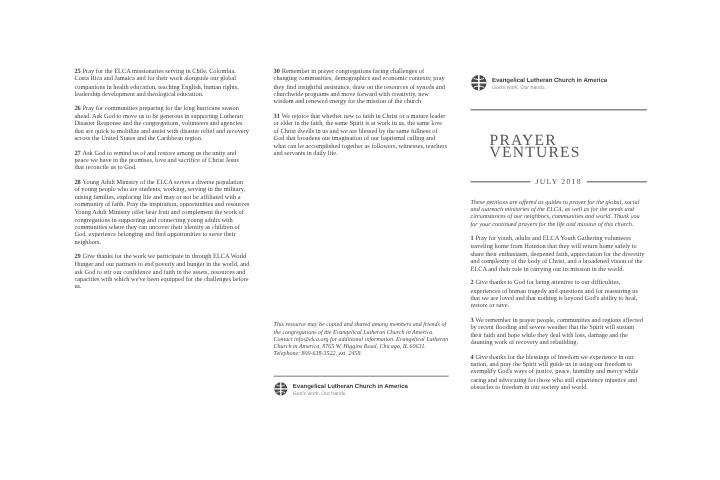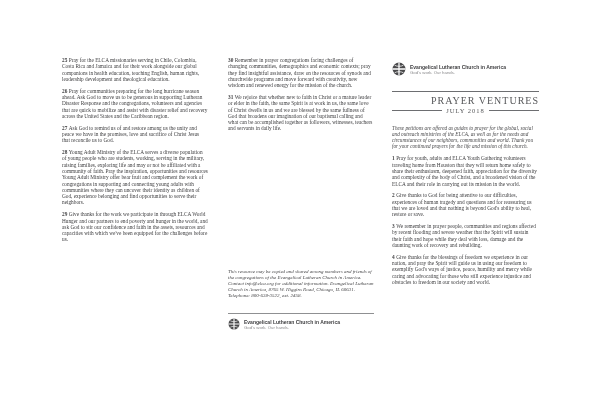--- a/index.html
+++ b/index.html
@@ -44,22 +44,22 @@
     font-family: "Liberation Sans", sans-serif;
     font-weight: bold; font-size: 5px; line-height: 6px; color: #3e3e40;
   }
   .org-tagline {
     font-family: "Liberation Sans", sans-serif;
     font-size: 4.3px; line-height: 5px; color: #8a8a8c;
   }
 
   .masthead { margin-top: 15px; border-top: 1px solid #6d6e71; padding-top: 3.5px; }
   .masthead-title {
-    text-align: right; font-size: 10px; letter-spacing: 1px;
-    color: #565759; line-height: 10px; font-weight: normal; margin: 0;
+    text-align: left; font-size: 13px; letter-spacing: 1px;
+    color: #565759; line-height: 10px; font-weight: normal; margin: 16px;
   }
   .subtitle-row { display: flex; align-items: center; gap: 4px; margin-top: 1px; }
   .subtitle-rule { flex: 1; border-top: 1px solid #6d6e71; height: 0; }
   .masthead-subtitle {
     font-size: 6.5px; letter-spacing: 1px; color: #565759; line-height: 7px;
   }
 
   .intro {
     margin: 11px 0 6px 0;
     font-style: italic; font-size: 5.2px; line-height: 6.2px; color: #464648;

